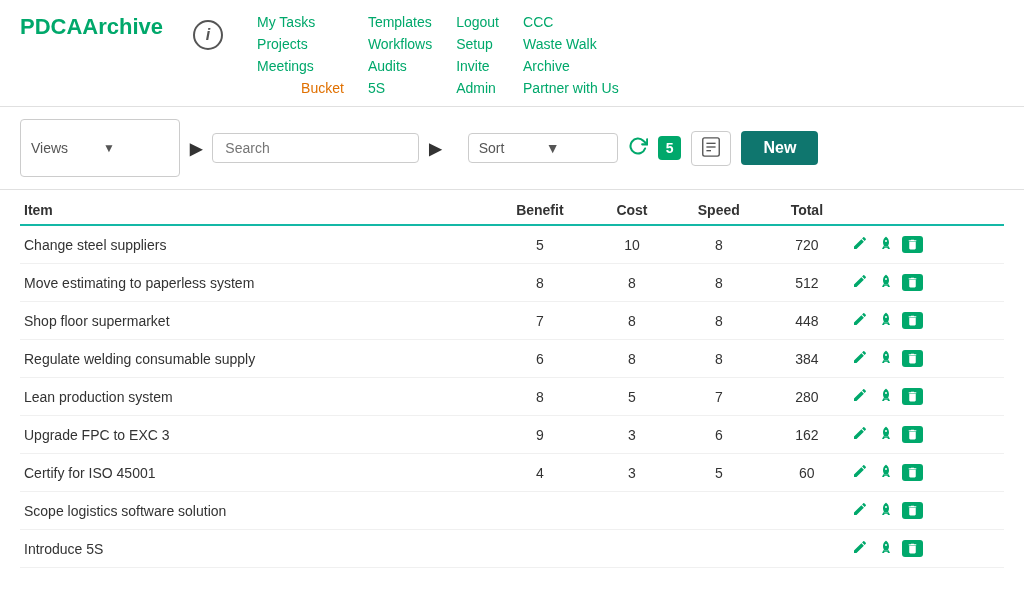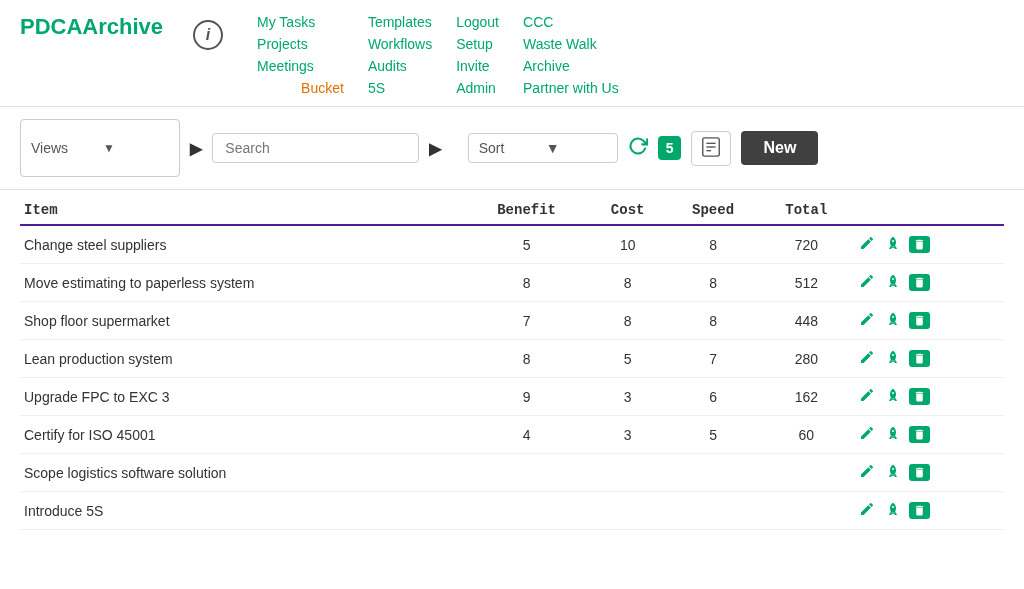--- a/index.html
+++ b/index.html
@@ -20,26 +20,26 @@
     .views-select { display: flex; align-items: center; gap: 6px; border: 1px solid #ccc; border-radius: 4px; padding: 20px 10px; min-width: 160px; cursor: pointer; }
     .views-select span { flex: 1; color: #555; }
     .views-select .chevron { color: #555; font-size: 12px; }
     .arrow-btn { background: none; border: none; cursor: pointer; color: #333; font-size: 16px; font-weight: bold; }
     .search-input { border: 1px solid #ccc; border-radius: 4px; padding: 6px 12px; min-width: 170px; font-size: 14px; color: #a16207; }
     .sort-select { display: flex; align-items: center; gap: 6px; border: 1px solid #ccc; border-radius: 4px; padding: 6px 10px; min-width: 150px; cursor: pointer; margin-left: 16px; }
     .sort-select span { flex: 1; color: #555; }
     .refresh-btn { background: none; border: none; cursor: pointer; color: #00a86b; font-size: 18px; }
     .badge-5 { background: #00a86b; color: #fff; border-radius: 4px; padding: 4px 8px; font-weight: bold; font-size: 14px; }
     .pdf-btn { background: none; border: 1px solid #ccc; border-radius: 4px; padding: 4px 8px; cursor: pointer; color: #555; font-size: 13px; }
-    .new-btn { background: #404040; color: #fff; border: none; border-radius: 4px; padding: 8px 22px; font-size: 16px; font-weight: bold; cursor: pointer; }
+    .new-btn { background: #0f766e; color: #fff; border: none; border-radius: 4px; padding: 8px 22px; font-size: 16px; font-weight: bold; cursor: pointer; }
 
     
     .table-container { padding: 0 20px; }
     table { width: 100%; border-collapse: collapse; margin-top: 4px; }
-    thead tr { border-bottom: 2px solid #4c1d95; font-family: Liberation Mono, monospace; }
+    thead tr { border-bottom: 2px solid #14b8a6; }
     th { text-align: left; padding: 8px 4px 6px 4px; font-weight: bold; font-size: 14px; color: #333; }
     th.num { text-align: center; }
     td { padding: 7px 4px; font-size: 14px; color: #333; border-bottom: 1px solid #f0f0f0; }
     td.num { text-align: center; }
     .action-cell { display: flex; gap: 6px; align-items: center; }
   </style>
 </head>
 <body>
 
 <div class="header">
@@ -180,20 +180,42 @@
                 </svg></button>
               <button style="background: rgb(0, 168, 107); border: none; cursor: pointer; padding: 2px 4px; border-radius: 3px; display: inline-flex; align-items: center; justify-content: center;">
                 <svg width="13" height="13" viewBox="0 0 24 24" fill="white">
                   <path d="M6 19c0 1.1.9 2 2 2h8c1.1 0 2-.9 2-2V7H6v12zM19 4h-3.5l-1-1h-5l-1 1H5v2h14V4z"></path>
                 </svg>
               </button>
             </div>
           </td>
         </tr>
         <tr>
+          <td>Regulate welding consumable supply</td>
+          <td class="num">6</td>
+          <td class="num">8</td>
+          <td class="num">8</td>
+          <td class="num">384</td>
+          <td style="min-width: 80px;">
+            <div class="action-cell">
+              <button style="background: none; border: none; cursor: pointer; padding: 2px;"><svg width="16" height="16" viewBox="0 0 24 24" fill="#00a86b">
+                  <path d="M3 17.25V21h3.75L17.81 9.94l-3.75-3.75L3 17.25zM20.71 7.04c.39-.39.39-1.02 0-1.41l-2.34-2.34c-.39-.39-1.02-.39-1.41 0l-1.83 1.83 3.75 3.75 1.83-1.83z"></path>
+                </svg></button>
+              <button style="background: none; border: none; cursor: pointer; padding: 2px;"><svg width="16" height="16" viewBox="0 0 24 24" fill="#00a86b">
+                  <path d="M12 2.5s4.5 2 4.5 8.5c0 3-1.5 5.5-1.5 5.5H9s-1.5-2.5-1.5-5.5C7.5 4.5 12 2.5 12 2.5zm0 5a1.5 1.5 0 100 3 1.5 1.5 0 000-3zM8 17l-2 4h3l1-2h4l1 2h3l-2-4H8z"></path>
+                </svg></button>
+              <button style="background: rgb(0, 168, 107); border: none; cursor: pointer; padding: 2px 4px; border-radius: 3px; display: inline-flex; align-items: center; justify-content: center;">
+                <svg width="13" height="13" viewBox="0 0 24 24" fill="white">
+                  <path d="M6 19c0 1.1.9 2 2 2h8c1.1 0 2-.9 2-2V7H6v12zM19 4h-3.5l-1-1h-5l-1 1H5v2h14V4z"></path>
+                </svg>
+              </button>
+            </div>
+          </td>
+        </tr>
+        <tr>
           <td>Lean production system</td>
           <td class="num">8</td>
           <td class="num">5</td>
           <td class="num">7</td>
           <td class="num">280</td>
           <td style="min-width: 80px;">
             <div class="action-cell">
               <button style="background: none; border: none; cursor: pointer; padding: 2px;"><svg width="16" height="16" viewBox="0 0 24 24" fill="#00a86b">
                   <path d="M3 17.25V21h3.75L17.81 9.94l-3.75-3.75L3 17.25zM20.71 7.04c.39-.39.39-1.02 0-1.41l-2.34-2.34c-.39-.39-1.02-.39-1.41 0l-1.83 1.83 3.75 3.75 1.83-1.83z"></path>
                 </svg></button>

